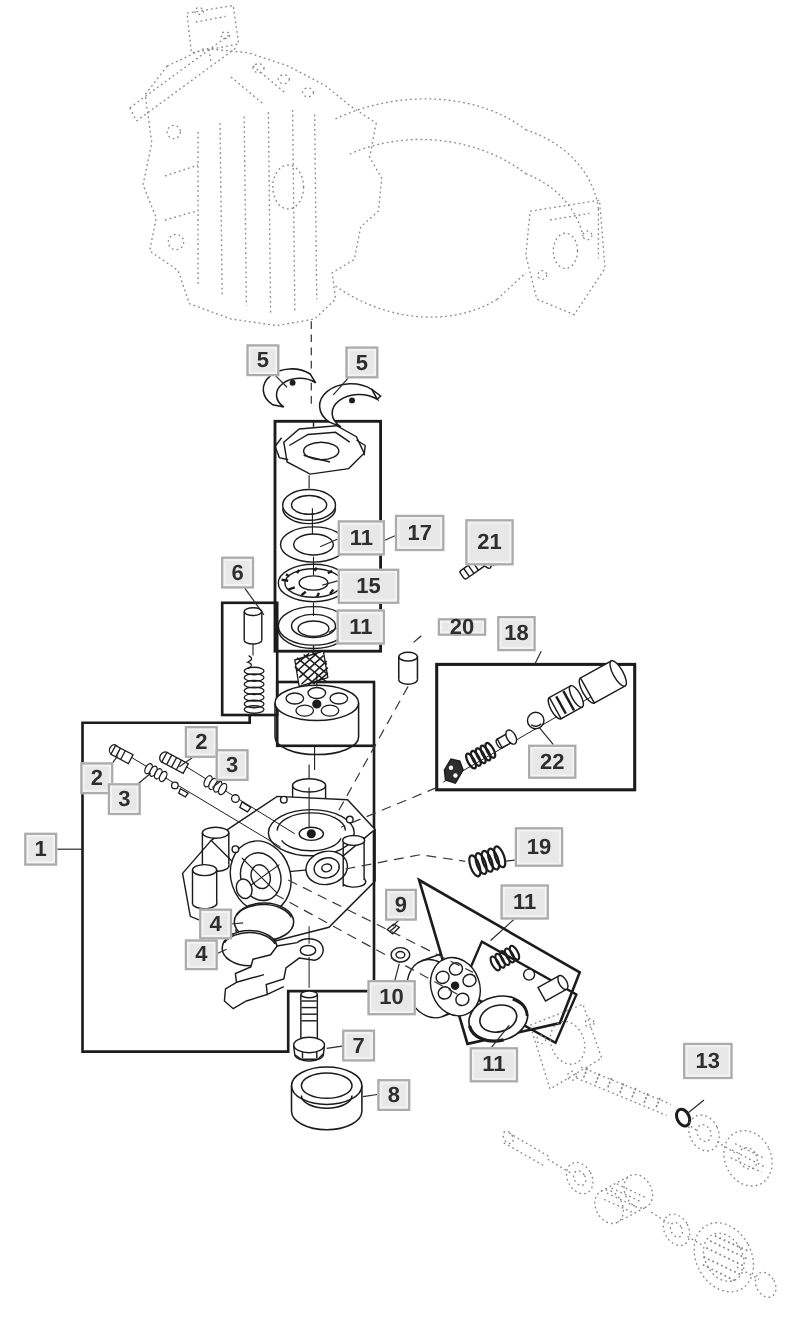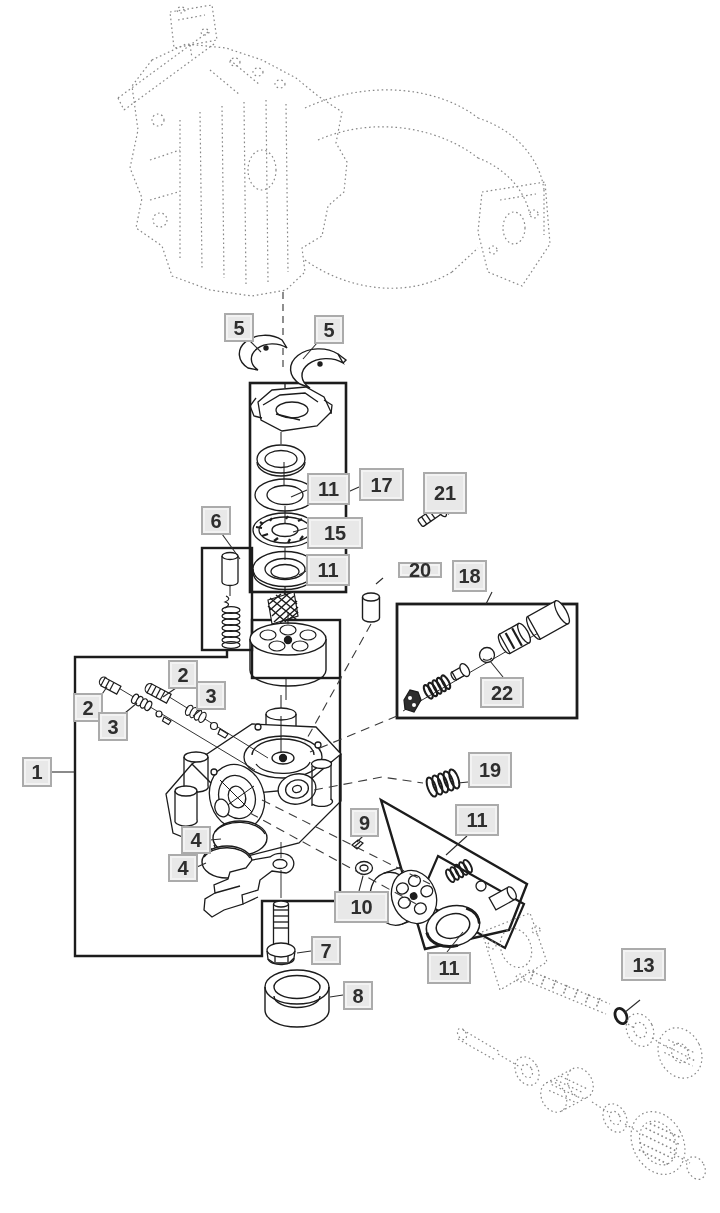--- a/index.html
+++ b/index.html
@@ -507,21 +507,21 @@
   <div class="callout" style="left:196px;top:681px;width:30px;height:29px">3</div>
   <div class="callout" style="left:98px;top:712px;width:30px;height:29px">3</div>
   <div class="callout" style="left:181px;top:826px;width:30px;height:28px">4</div>
   <div class="callout" style="left:168px;top:854px;width:30px;height:28px">4</div>
   <div class="callout" style="left:224px;top:313px;width:30px;height:29px">5</div>
   <div class="callout" style="left:314px;top:315px;width:30px;height:29px">5</div>
   <div class="callout" style="left:201px;top:506px;width:30px;height:29px">6</div>
   <div class="callout" style="left:311px;top:936px;width:30px;height:29px">7</div>
   <div class="callout" style="left:343px;top:981px;width:30px;height:29px">8</div>
   <div class="callout" style="left:350px;top:808px;width:29px;height:29px">9</div>
-  <div class="callout" style="left:334px;top:891px;width:55px;height:32px">10</div>
+  <div class="callout" style="left:334px;top:891px;width:44px;height:32px">10</div>
   <div class="callout" style="left:455px;top:804px;width:44px;height:32px">11</div>
   <div class="callout" style="left:427px;top:952px;width:44px;height:32px">11</div>
   <div class="callout" style="left:621px;top:948px;width:45px;height:33px">13</div>
   <div class="callout" style="left:307px;top:473px;width:43px;height:32px">11</div>
   <div class="callout" style="left:307px;top:517px;width:56px;height:32px">15</div>
   <div class="callout" style="left:306px;top:554px;width:44px;height:32px">11</div>
   <div class="callout" style="left:359px;top:468px;width:45px;height:33px">17</div>
   <div class="callout" style="left:452px;top:560px;width:35px;height:32px">18</div>
   <div class="callout" style="left:468px;top:752px;width:44px;height:36px">19</div>
   <div class="callout" style="left:398px;top:562px;width:44px;height:16px">20</div>

